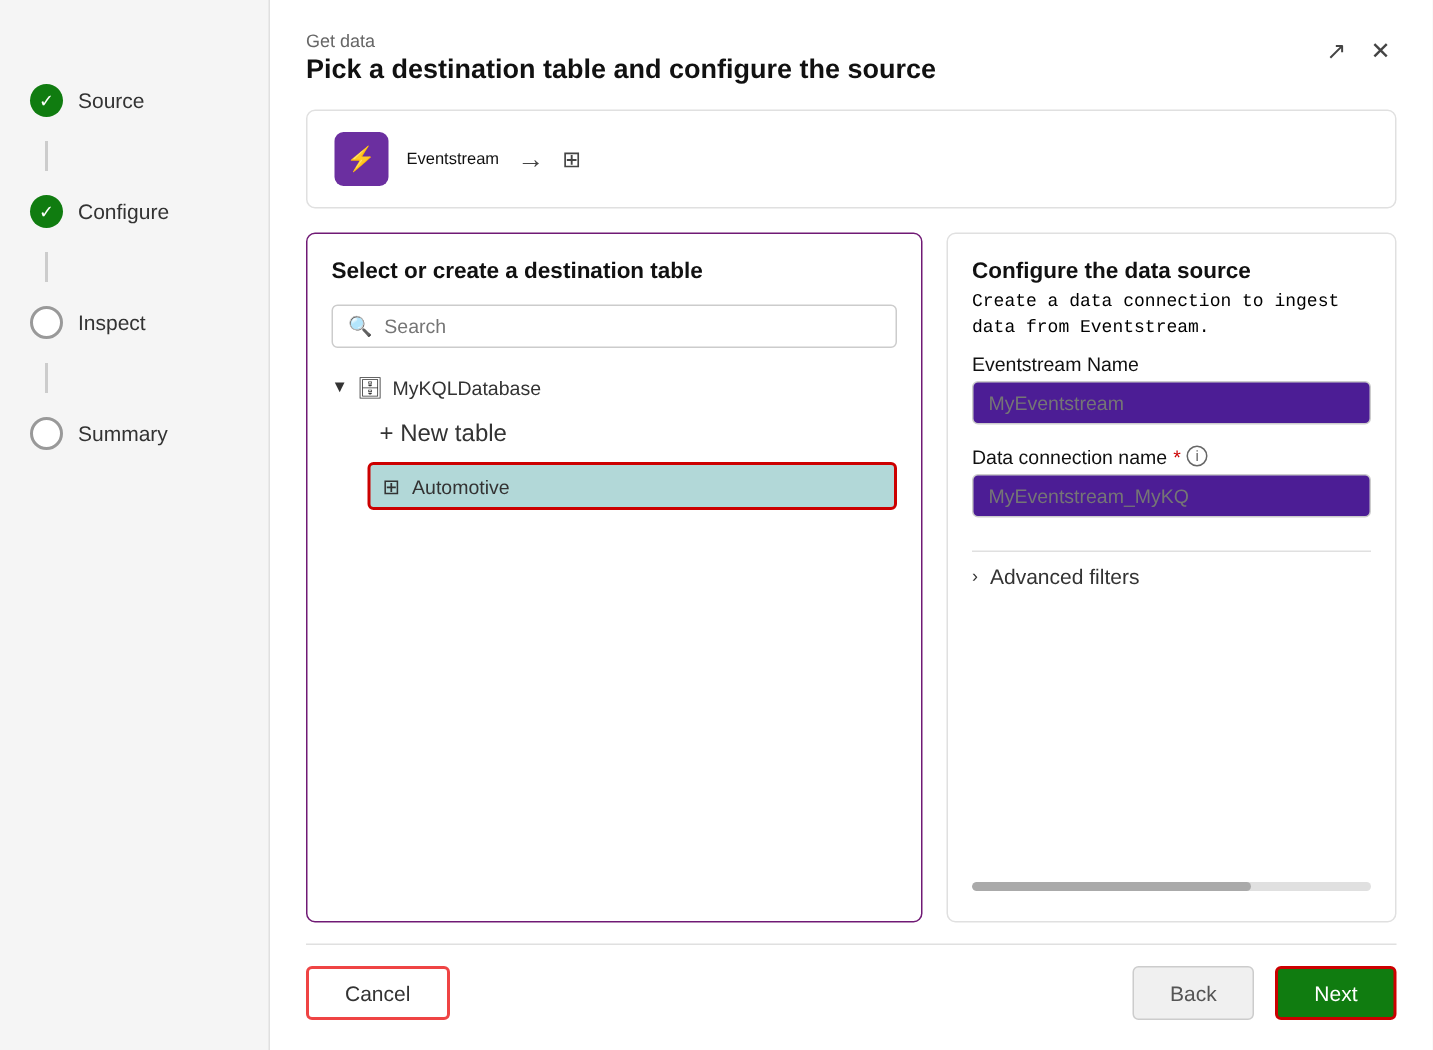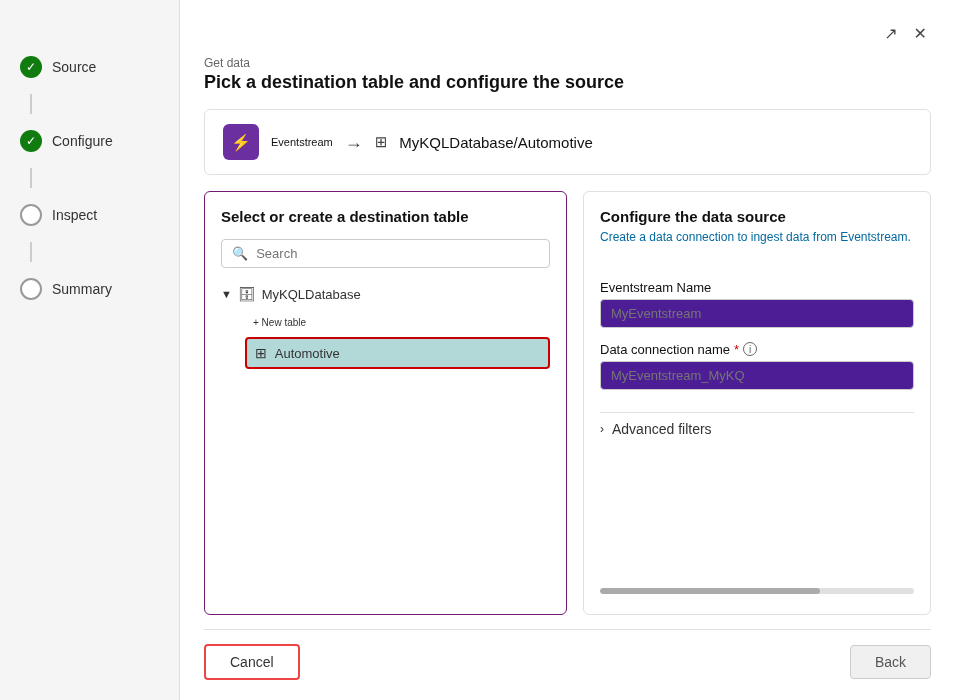--- a/index.html
+++ b/index.html
@@ -89,21 +89,20 @@
 
     .modal-title-section {
       display: flex;
       flex-direction: column;
     }
 
     .modal-subtitle {
       font-size: 12px;
       color: #666;
       margin-bottom: 2px;
-      margin-top: 36px;
     }
 
     .modal-title {
       font-size: 18px;
       font-weight: 600;
       color: #111;
     }
 
     .modal-header-actions {
       display: flex;
@@ -255,50 +254,51 @@
     .tree-child-item.selected {
       background: #b2d8d8;
       border: 2px solid #cc0000;
       border-radius: 4px;
     }
 
     .new-table-item {
       display: flex;
       align-items: flex-end;
       gap: 8px;
-      font-size: 10px;
+      font-size: 16px;
       color: #333;
       padding: 5px 8px;
       cursor: pointer;
     }
 
     
     .right-panel {
-      width: 348px;
+      width: 300px;
       border: 1px solid #e0e0e0;
       border-radius: 6px;
       padding: 16px;
       display: flex;
       flex-direction: column;
       gap: 0;
       overflow-y: auto;
     }
 
     .right-panel-title {
       font-size: 15px;
       font-weight: 600;
       color: #111;
       margin-bottom: 4px;
     }
 
     .right-panel-desc {
       font-size: 12px;
-      color: #0369a1;
-      margin-bottom: 34px;
+      color: #000000;
+      margin-bottom: 8px;
       line-height: 1.4;
+      font-family: Liberation Mono, monospace;
     }
 
     .field-row {
       display: flex;
       flex-direction: column;
       margin-bottom: 14px;
       gap: 4px;
     }
 
     .field-label {
@@ -467,21 +467,20 @@
       </div>
     </div>
 
     <div class="source-bar">
       <div class="eventstream-icon">
         <span>⚡</span>
       </div>
       <span class="source-label">Eventstream</span>
       <span class="arrow-icon">→</span>
       <span class="table-icon-inline">⊞</span>
-      <span class="destination-label">MyKQLDatabase/Automotive</span>
     </div>
 
     <div class="panels">
 
       <div class="left-panel">
         <div class="panel-heading">Select or create a destination table</div>
 
         <div class="search-box">
           <span class="search-icon-color">🔍</span>
           <input class="search-input" type="text" placeholder="Search" style="">
@@ -540,17 +539,20 @@
     </div>
 
     <div class="modal-footer">
       <button class="btn btn-secondary">
         <span>Cancel</span>
       </button>
       <div class="footer-right">
         <button class="btn btn-ghost">
           <span>Back</span>
         </button>
+        <button class="btn btn-primary">
+          <span>Next</span>
+        </button>
       </div>
     </div>
 
   </div>
 </div>
 
 </body></html>

